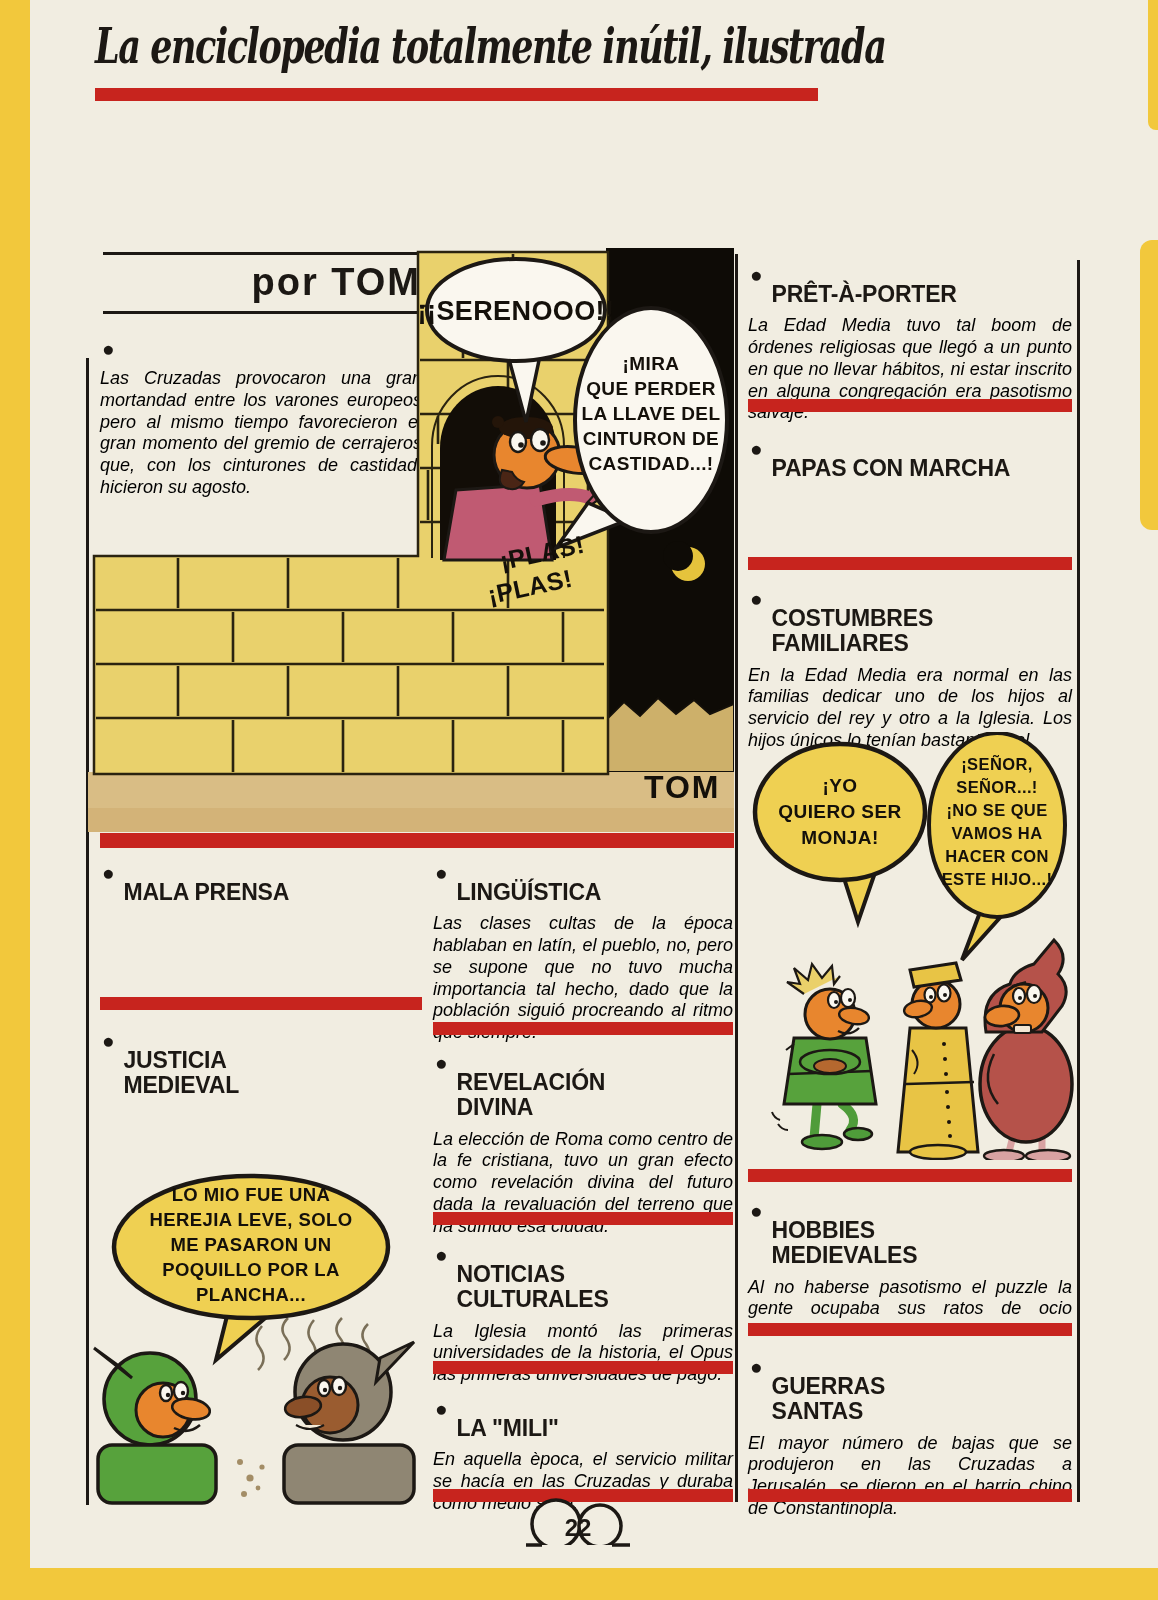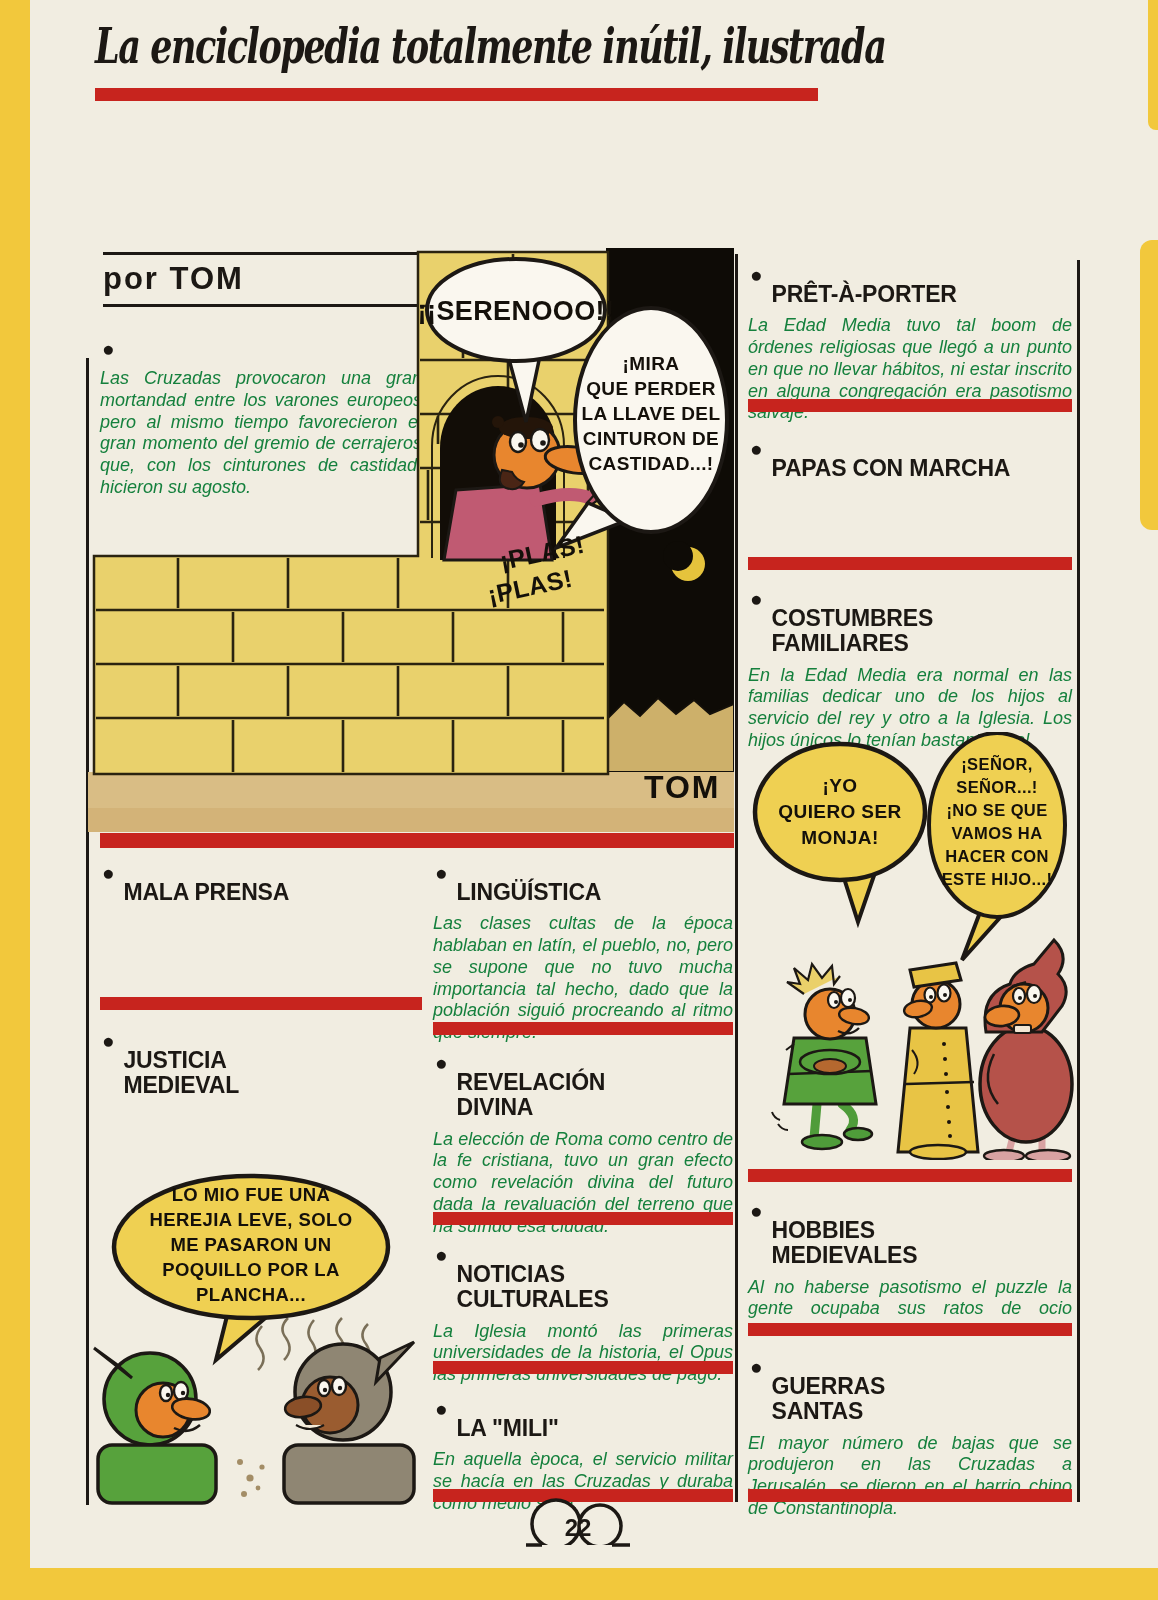--- a/index.html
+++ b/index.html
@@ -10,26 +10,26 @@
   .page{position:relative;width:1158px;height:1600px;background:var(--paper);overflow:hidden;
         font-family:"Liberation Sans",sans-serif;color:var(--ink);}
   .edge{position:absolute;background:var(--edge_yellow);}
   .rule{position:absolute;background:var(--ink);}
   .redbar{position:absolute;background:var(--bar_red);}
   .title{position:absolute;left:95px;top:18px;width:1000px;
          font-family:"DejaVu Serif","Liberation Serif",serif;font-style:italic;font-weight:700;
          font-size:48px;letter-spacing:-2px;transform:scaleX(.73);transform-origin:left top;white-space:nowrap;}
   .byline-box{position:absolute;left:103px;top:252px;width:318px;}
   .byline-box .ln{height:3px;background:var(--ink);}
-  .byline{text-align:left;font-weight:700;font-size:31px;letter-spacing:2px;padding:6px 0 7px 0;}
+  .byline{text-align:right;font-weight:700;font-size:38px;letter-spacing:2px;padding:6px 0 7px 0;}
   .art{position:absolute;}
   .art h3{margin:0 0 8px 0;display:flex;font-weight:700;font-size:23px;line-height:1.1;letter-spacing:-.2px;}
   .art h3 .bullet{font-size:21px;margin:1px 9px 0 2px;}
   .art h3 .h-txt{white-space:pre-line;margin-top:20px;}
-  .art p{margin:0;font-style:italic;font-size:18px;line-height:1.21;text-align:justify;color:#15803d;}
+  .art p{margin:0;font-style:italic;font-size:18px;line-height:1.21;text-align:justify;color:#000000;}
   svg text{font-family:"Liberation Sans",sans-serif;}
   .bubtxt{font-weight:700;letter-spacing:.4px;fill:#14100a;}
   .f-paper{fill:#faf7ef}.f-wall{fill:var(--wall_yellow)}.f-sky{fill:var(--sky_black)}
   .f-moon{fill:var(--moon_yellow)}.f-bub{fill:var(--bubble_yellow)}.f-skin{fill:#e8862e}
   .f-green{fill:#57a23c}.f-gray{fill:#8f8673}.f-burnt{fill:#9a5c30}.f-robe{fill:#e8c445}
   .f-maroon{fill:#b5524a}.f-pink{fill:#c05a72}.f-ink{fill:var(--ink)}
   .s-ink{stroke:var(--ink)}
   .pagenum{font-weight:700;font-size:24px;fill:var(--ink);}
 </style>
 </head>

